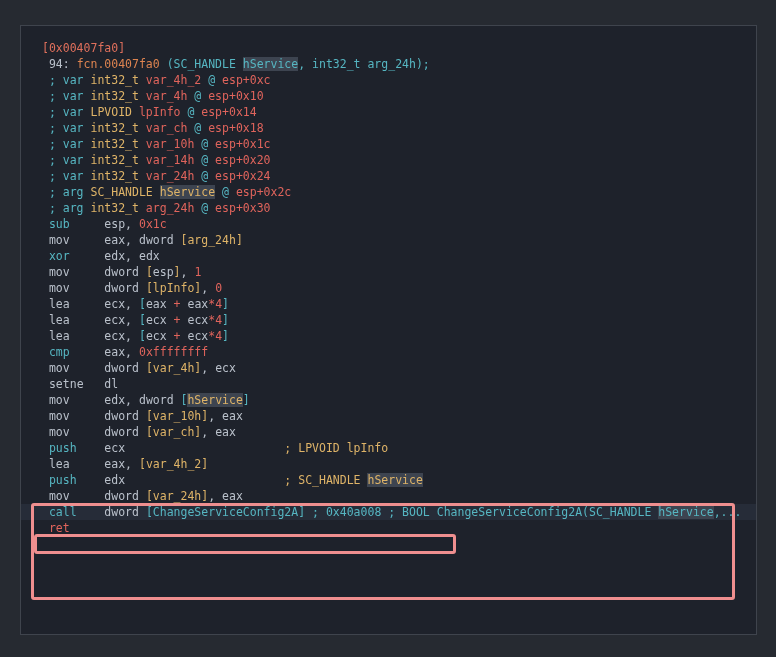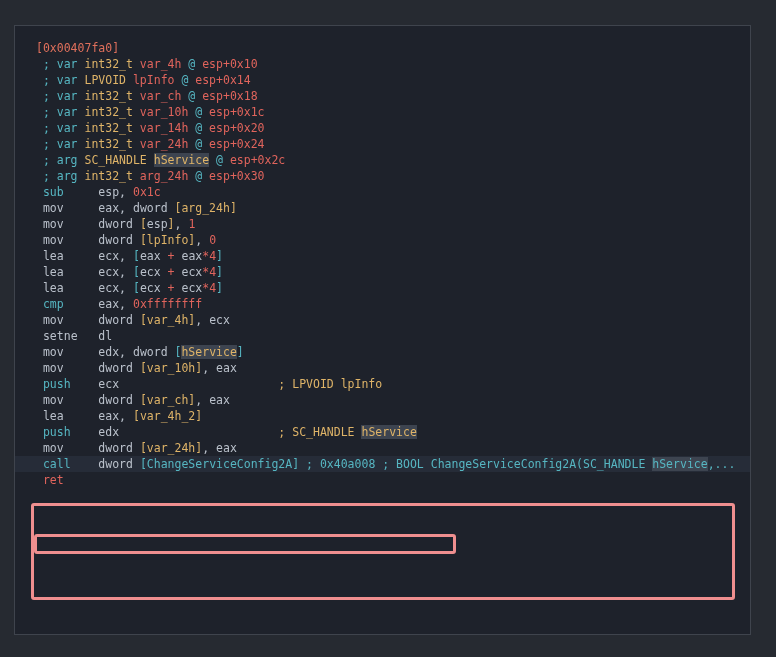--- a/index.html
+++ b/index.html
@@ -14,21 +14,21 @@
     --addr:#e0705c;
     --annot:#ef8f8f;
     --wordhl:#3d4450;
     --rowhl:#262c38;
   }
   *{margin:0;padding:0;box-sizing:border-box;}
   html,body{width:776px;height:657px;overflow:hidden;}
   body{background:var(--outer-bg);position:relative;
        font-family:"DejaVu Sans Mono",monospace;}
   .panel{
-    position:absolute;left:14px;top:25px;width:737px;height:610px;
+    position:absolute;left:20px;top:25px;width:737px;height:610px;
     background:var(--panel-bg);
     border:1px solid var(--panel-border);
   }
   .lines{padding-top:14px;}
   .line{
     height:16px;line-height:16px;
     padding-left:21px;
     white-space:pre;
     font-size:11.5px;
     color:var(--txt);
@@ -49,42 +49,45 @@
   }
   .annotation.outer{left:31px;top:503px;width:704px;height:97px;}
   .annotation.inner{left:34px;top:534px;width:422px;height:20px;}
 </style>
 </head>
 <body>
 
 <div class="panel">
   <div class="lines">
       <div class="line"><span class="a">[0x00407fa0]</span></div>
+      <div class="line"><span class="w"> 94: </span><span class="o">fcn.00407fa0</span><span class="c"> (SC_HANDLE </span><span class="c hl">hService</span><span class="c">, int32_t arg_24h);</span></div>
+      <div class="line"><span class="c"> ; var </span><span class="y">int32_t </span><span class="r">var_4h_2</span><span class="c"> @ </span><span class="r">esp+0xc</span></div>
       <div class="line"><span class="c"> ; var </span><span class="y">int32_t </span><span class="r">var_4h</span><span class="c"> @ </span><span class="r">esp+0x10</span></div>
       <div class="line"><span class="c"> ; var </span><span class="y">LPVOID </span><span class="r">lpInfo</span><span class="c"> @ </span><span class="r">esp+0x14</span></div>
       <div class="line"><span class="c"> ; var </span><span class="y">int32_t </span><span class="r">var_ch</span><span class="c"> @ </span><span class="r">esp+0x18</span></div>
       <div class="line"><span class="c"> ; var </span><span class="y">int32_t </span><span class="r">var_10h</span><span class="c"> @ </span><span class="r">esp+0x1c</span></div>
       <div class="line"><span class="c"> ; var </span><span class="y">int32_t </span><span class="r">var_14h</span><span class="c"> @ </span><span class="r">esp+0x20</span></div>
       <div class="line"><span class="c"> ; var </span><span class="y">int32_t </span><span class="r">var_24h</span><span class="c"> @ </span><span class="r">esp+0x24</span></div>
       <div class="line"><span class="c"> ; arg </span><span class="y">SC_HANDLE </span><span class="y hl">hService</span><span class="c"> @ </span><span class="r">esp+0x2c</span></div>
       <div class="line"><span class="c"> ; arg </span><span class="y">int32_t </span><span class="r">arg_24h</span><span class="c"> @ </span><span class="r">esp+0x30</span></div>
       <div class="line"><span class="w"> </span><span class="c">sub</span><span class="w">     esp, </span><span class="r">0x1c</span></div>
       <div class="line"><span class="w"> </span><span class="w">mov</span><span class="w">     eax, dword </span><span class="y">[arg_24h]</span></div>
+      <div class="line"><span class="w"> </span><span class="c">xor</span><span class="w">     edx, edx</span></div>
       <div class="line"><span class="w"> </span><span class="w">mov</span><span class="w">     dword </span><span class="y">[</span><span class="w">esp</span><span class="y">]</span><span class="w">, </span><span class="r">1</span></div>
       <div class="line"><span class="w"> </span><span class="w">mov</span><span class="w">     dword </span><span class="y">[lpInfo]</span><span class="w">, </span><span class="r">0</span></div>
       <div class="line"><span class="w"> </span><span class="w">lea</span><span class="w">     ecx, </span><span class="c">[</span><span class="w">eax </span><span class="r">+</span><span class="w"> eax</span><span class="r">*4</span><span class="c">]</span></div>
       <div class="line"><span class="w"> </span><span class="w">lea</span><span class="w">     ecx, </span><span class="c">[</span><span class="w">ecx </span><span class="r">+</span><span class="w"> ecx</span><span class="r">*4</span><span class="c">]</span></div>
       <div class="line"><span class="w"> </span><span class="w">lea</span><span class="w">     ecx, </span><span class="c">[</span><span class="w">ecx </span><span class="r">+</span><span class="w"> ecx</span><span class="r">*4</span><span class="c">]</span></div>
       <div class="line"><span class="w"> </span><span class="c">cmp</span><span class="w">     eax, </span><span class="r">0xffffffff</span></div>
       <div class="line"><span class="w"> </span><span class="w">mov</span><span class="w">     dword </span><span class="y">[var_4h]</span><span class="w">, ecx</span></div>
       <div class="line"><span class="w"> </span><span class="w">setne</span><span class="w">   dl</span></div>
       <div class="line"><span class="w"> </span><span class="w">mov</span><span class="w">     edx, dword </span><span class="c">[</span><span class="y hl">hService</span><span class="c">]</span></div>
       <div class="line"><span class="w"> </span><span class="w">mov</span><span class="w">     dword </span><span class="y">[var_10h]</span><span class="w">, eax</span></div>
+      <div class="line"><span class="w"> </span><span class="w">mov</span><span class="w">     dword </span><span class="y">[var_ch]</span><span class="w">, eax</span></div>
       <div class="line"><span class="w"> </span><span class="c">push</span><span class="w">    ecx</span><span class="w">                       </span><span class="y">; LPVOID lpInfo</span></div>
-      <div class="line"><span class="w"> </span><span class="w">mov</span><span class="w">     dword </span><span class="y">[var_ch]</span><span class="w">, eax</span></div>
       <div class="line"><span class="w"> </span><span class="w">lea</span><span class="w">     eax, </span><span class="y">[var_4h_2]</span></div>
       <div class="line"><span class="w"> </span><span class="c">push</span><span class="w">    edx</span><span class="w">                       </span><span class="y">; SC_HANDLE </span><span class="y hl">hService</span></div>
       <div class="line"><span class="w"> </span><span class="w">mov</span><span class="w">     dword </span><span class="y">[var_24h]</span><span class="w">, eax</span></div>
       <div class="line row-hl"><span class="w"> </span><span class="c">call</span><span class="w">    dword </span><span class="c">[ChangeServiceConfig2A]</span><span class="w"> </span><span class="c">; 0x40a008 ; BOOL ChangeServiceConfig2A(SC_HANDLE </span><span class="c hl">hService</span><span class="c">,...</span></div>
       <div class="line"><span class="w"> </span><span class="r">ret</span></div>
     </div>
 </div>
 
 <div class="annotation outer"></div>
 <div class="annotation inner"></div>

